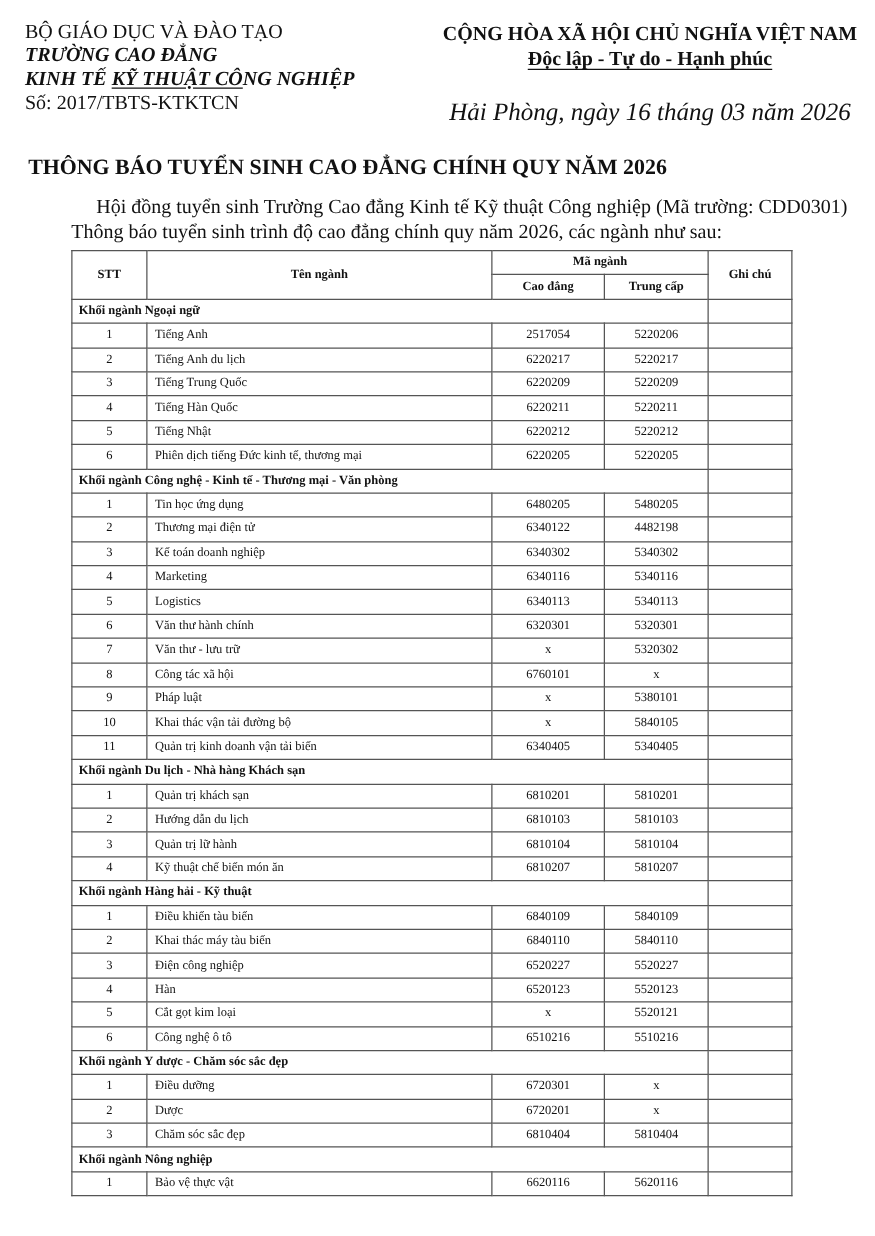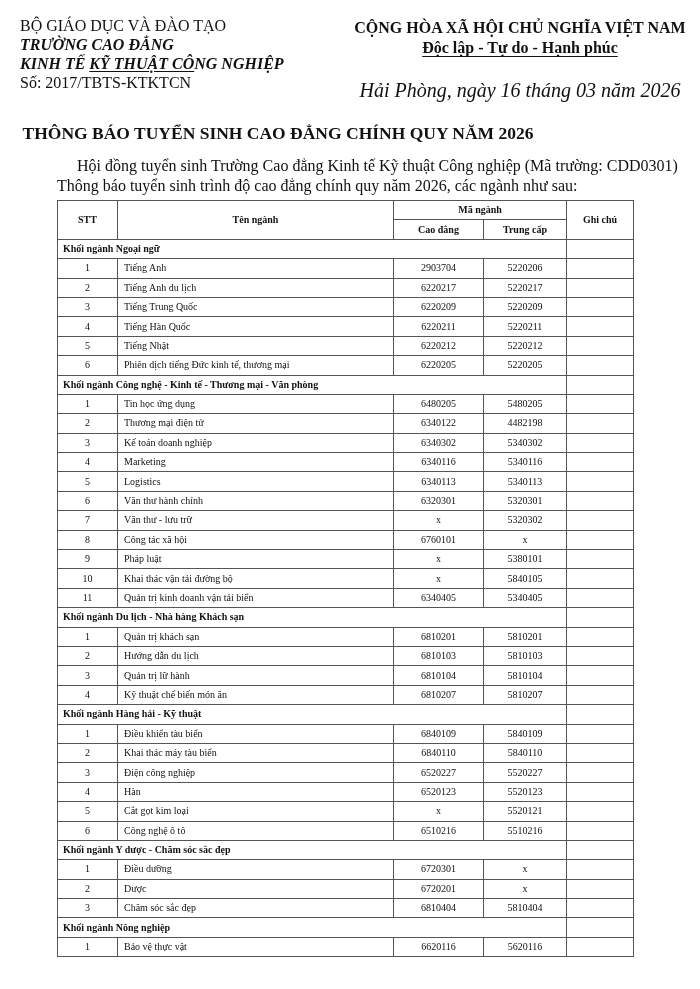--- a/index.html
+++ b/index.html
@@ -96,21 +96,21 @@
     </tr>
   </thead>
   <tbody id="majors-body">
       <tr class="group">
         <td class="gname" colspan="4">Khối ngành Ngoại ngữ</td>
         <td></td>
       </tr>
       <tr>
         <td class="stt">1</td>
         <td class="name">Tiếng Anh</td>
-        <td class="code">2903704</td>
+        <td class="code">2517054</td>
         <td class="code">5220206</td>
         <td class="note"></td>
       </tr>
       <tr>
         <td class="stt">2</td>
         <td class="name">Tiếng Anh du lịch</td>
         <td class="code">6220217</td>
         <td class="code">5220217</td>
         <td class="note"></td>
       </tr>

